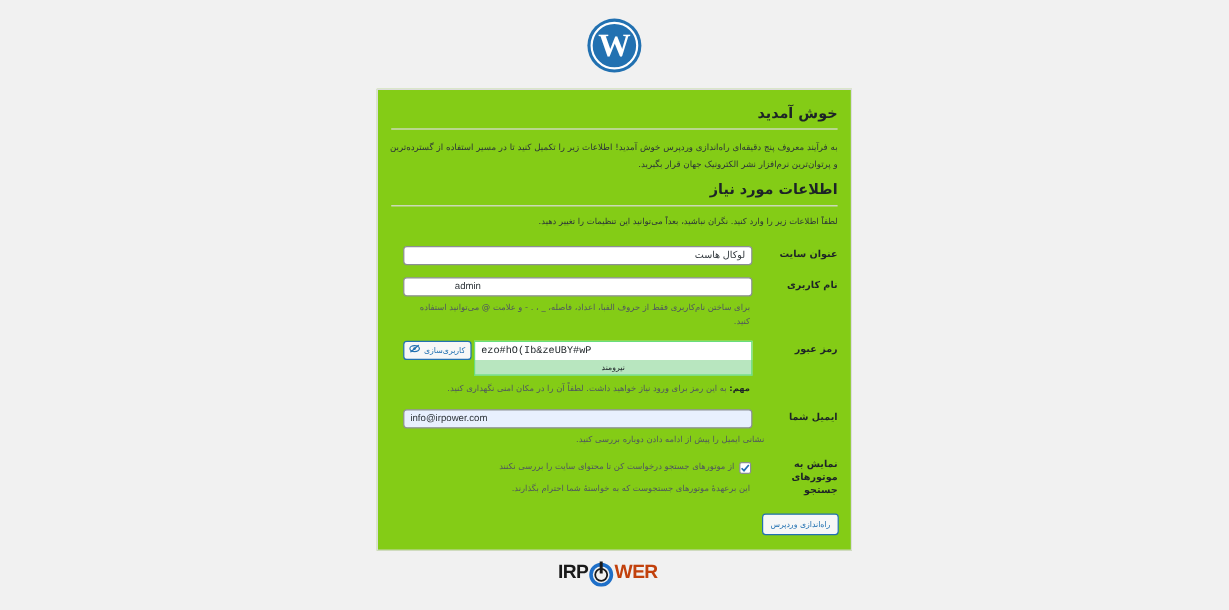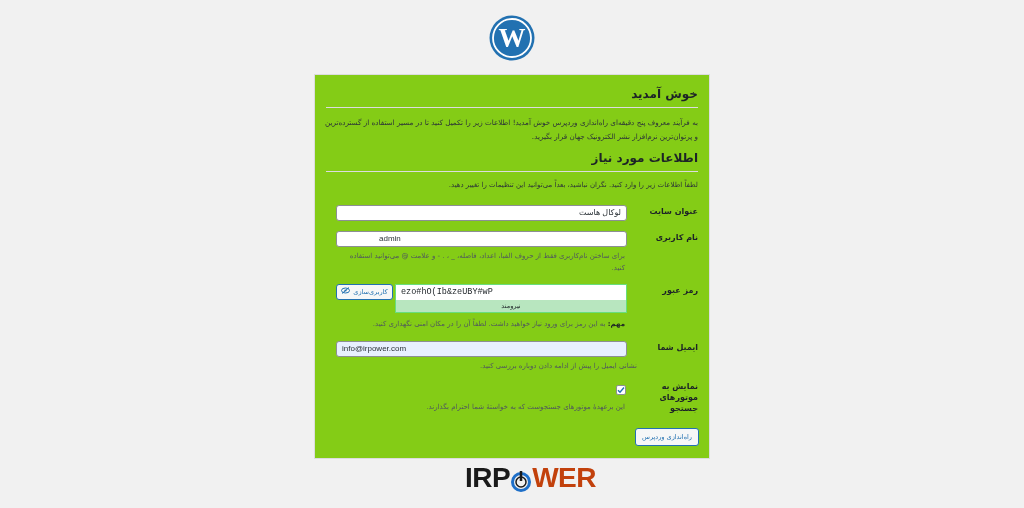--- a/index.html
+++ b/index.html
@@ -72,21 +72,21 @@
       border: 1px solid #8c8f94; border-radius: 2px; background: #fff;
       display: flex; align-items: center; justify-content: center;
     }
     .submit {
       position: absolute; left: 320px; top: 353px; width: 64px; height: 18px;
       border: 1px solid #2271b1; border-radius: 3px; background: #f6f7f7;
       color: #2271b1; font-size: 6.5px; line-height: 16px; text-align: center;
     }
     .brand {
       position: absolute; left: 465px; top: 466px; height: 24px; display: flex; align-items: center;
-      font-family: "Liberation Sans", sans-serif; font-weight: bold; font-size: 28px; letter-spacing: -0.5px;
+      font-family: "Liberation Sans", sans-serif; font-weight: bold; font-size: 16px; letter-spacing: -0.5px;
     }
   </style>
 </head>
 <body>
 
 <div class="logo">
   <svg viewBox="0 0 46 46" width="46" height="46">
     <circle cx="23" cy="23" r="22.5" fill="#2271b1"></circle>
     <circle cx="23" cy="23" r="19" fill="none" stroke="#fff" stroke-width="1.8"></circle>
     <text x="23" y="32" text-anchor="middle" font-family="Liberation Serif, serif" font-weight="bold" font-size="27" fill="#fff">W</text>
@@ -130,20 +130,21 @@
   <div class="label" style="top:267px;">ایمیل شما</div>
   <div class="input ltr" style="left:21px; top:266px; width:291px; background:#e8f0fe;">info@irpower.com</div>
   <div class="desc" style="right:72px; top:285px;">نشانی ایمیل را پیش از ادامه دادن دوباره بررسی کنید.</div>
 
   <div class="label" style="top:306px; width:58px;">نمایش به موتورهای جستجو</div>
   <div class="checkbox">
     <svg width="8" height="8" viewBox="0 0 8 8">
         <path d="M1 4.2 L3 6.2 L7 1.5" fill="none" stroke="#2271b1" stroke-width="1.4"></path>
       </svg>
   </div>
+  <div class="desc" style="right:97px; top:308px;">از موتورهای جستجو درخواست کن تا محتوای سایت را بررسی نکنند</div>
   <div class="desc" style="right:84px; top:326px;">این برعهدهٔ موتورهای جستجوست که به خواستهٔ شما احترام بگذارند.</div>
 
   <div class="submit">راه‌اندازی وردپرس</div>
 </div>
 
 <div class="brand">
   <span style="color:#1a1a1a;">IRP</span>
   <span style="display:inline-block; width:22px; height:22px;">
     <svg width="22" height="22" viewBox="0 0 22 22">
         <circle cx="11" cy="12" r="8.5" fill="none" stroke="#1e6fc8" stroke-width="3"></circle>

